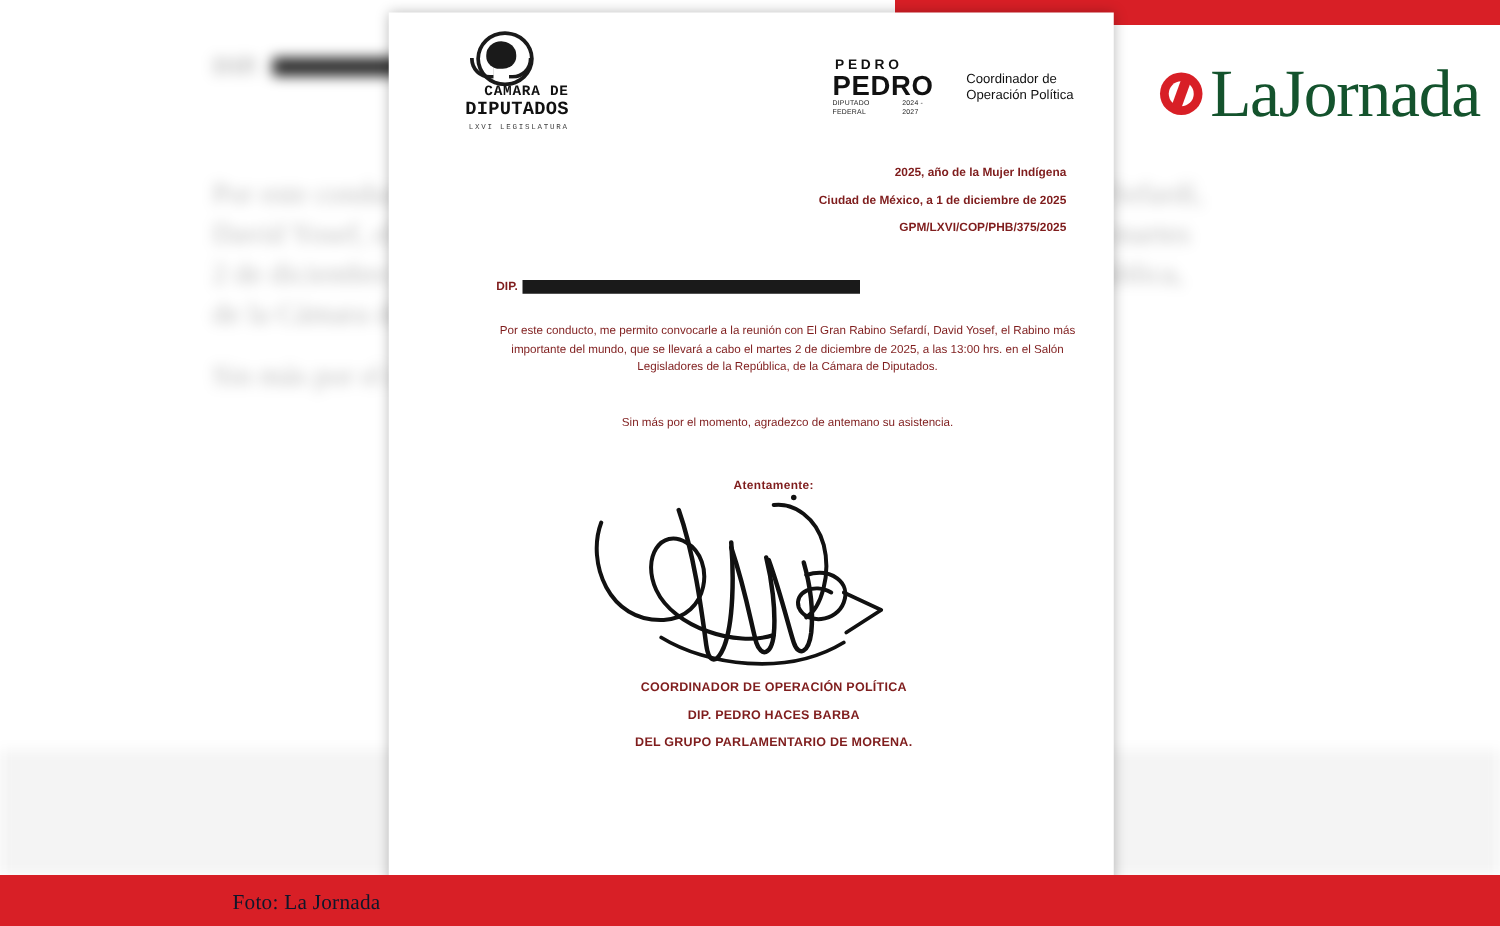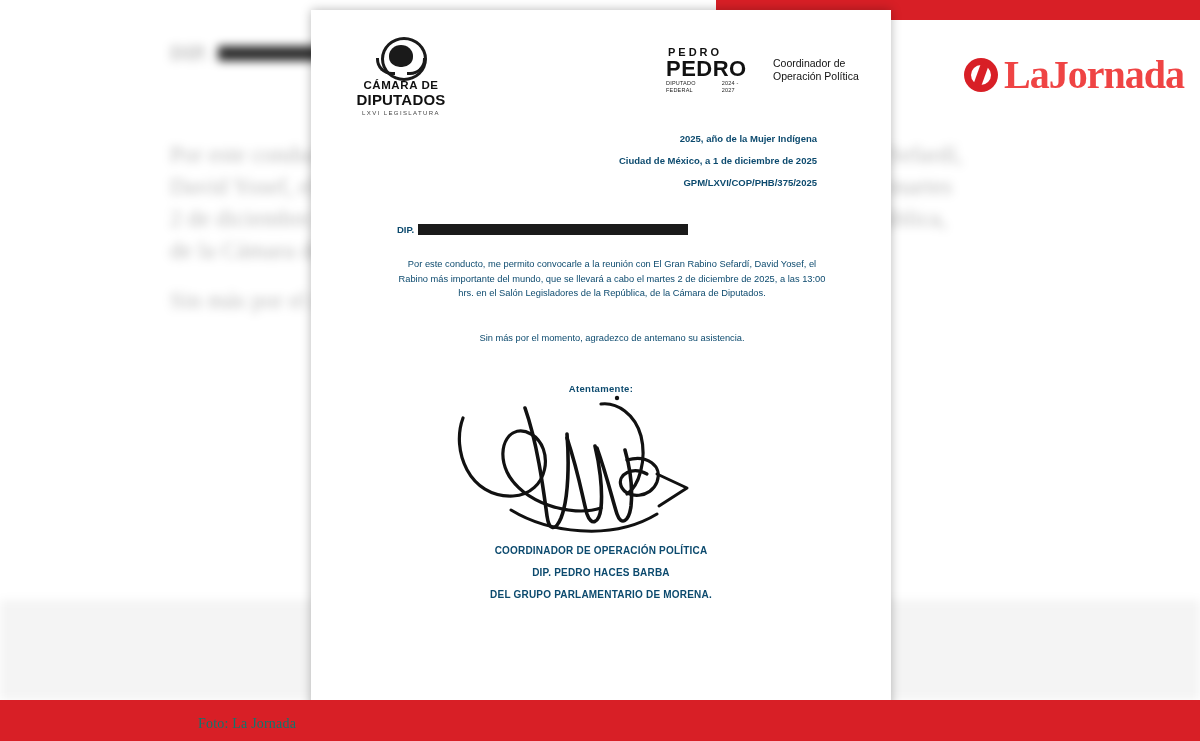--- a/index.html
+++ b/index.html
@@ -63,23 +63,23 @@
     background: #d81f26;
   }
   .red-bottom-bar2 {
     position: absolute;
     left: 540px; bottom: 0;
     width: 660px; height: 41px;
     background: #d81f26;
   }
   .photo-credit {
     position: absolute;
-    left: 198px; bottom: 9px;
-    color: #0f766e;
-    font-size: 14px;
+    left: 186px; bottom: 9px;
+    color: #0f172a;
+    font-size: 17px;
     font-family: "Liberation Serif", serif;
     letter-spacing: .2px;
   }
 
   
   .logo-wrap {
     position: absolute;
     right: 16px;
     top: 48px;
     display: flex;
@@ -104,46 +104,47 @@
   .logo-mark::after {
     content: "";
     position: absolute;
     left: 13px; top: 5px;
     width: 8px; height: 24px;
     background: #d81f26;
     transform: rotate(20deg);
   }
   .logo-text {
     font-family: "Liberation Serif", serif;
-    font-weight: bold;
-    font-size: 40px;
+    font-weight: normal;
+    font-size: 54px;
     line-height: 54px;
-    color: #ef4444;
+    color: #14532d;
     letter-spacing: -1px;
   }
 
   
   .sheet {
     position: absolute;
     left: 311px; top: 10px;
     width: 580px; height: 711px;
     background: #ffffff;
     box-shadow: 0 0 10px rgba(0,0,0,.28);
     overflow: hidden;
   }
 
   .doc-header {
     position: relative;
     height: 112px;
   }
   .seal {
     position: absolute;
-    left: 36px; top: 26px;
+    left: 36px; top: 14px;
     width: 108px;
-    text-align: center;
+    text-align: right;
+    font-family: Liberation Mono, monospace;
   }
   .seal-emblem {
     width: 54px; height: 40px;
     margin: 0 auto 3px auto;
     position: relative;
   }
   .seal-emblem .ring {
     position: absolute;
     left: 7px; top: 1px;
     width: 40px; height: 38px;
@@ -227,22 +228,22 @@
     margin: 2px 0;
   }
   .brand-right {
     font-size: 10.5px;
     color: #111;
     line-height: 13px;
     align-self: center;
   }
 
   .doc-body {
-    padding: 6px 60px 0 60px;
-    color: #0c4a6e;
+    padding: 6px 24px 0 60px;
+    color: #7f1d1d;
   }
   .meta {
     text-align: right;
     font-size: 9.5px;
     font-weight: bold;
     line-height: 22px;
     padding-right: 14px;
   }
   .recipient {
     margin-top: 30px;

